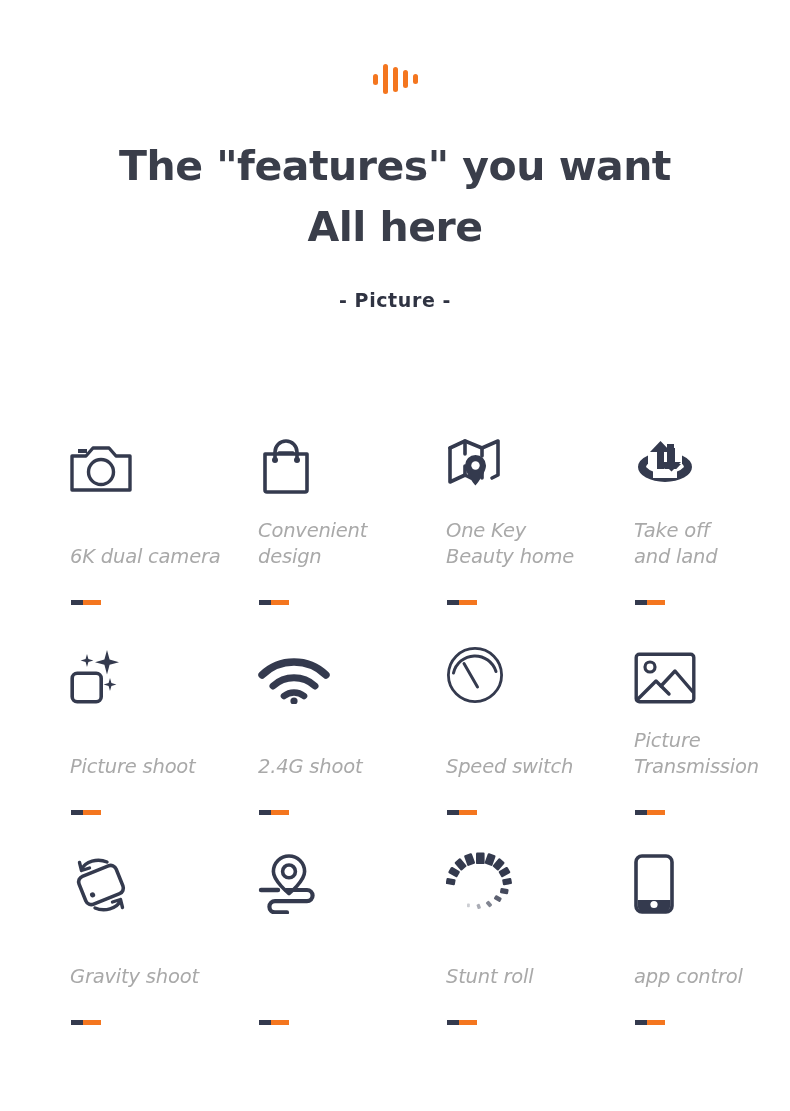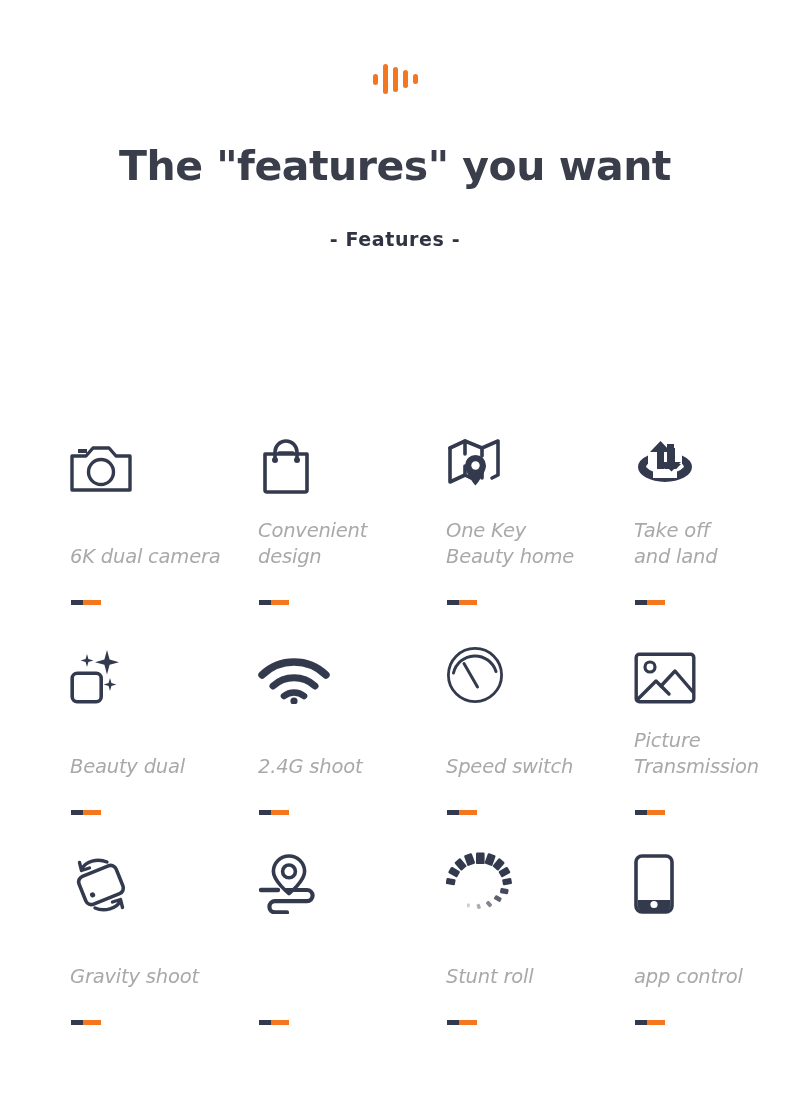--- a/index.html
+++ b/index.html
@@ -134,23 +134,24 @@
     <div class="wave-mark">
       <span class="bar b1"></span>
       <span class="bar b2"></span>
       <span class="bar b3"></span>
       <span class="bar b4"></span>
       <span class="bar b5"></span>
     </div>
 
     <h1 class="hero-title">
       <span>The "features" you want</span>
+      <span class="l2">All here</span>
     </h1>
 
-    <div class="hero-sub">- Features -</div>
+    <div class="hero-sub">- Picture -</div>
   </div>
 
   <div class="features">
 
     <div class="feature">
       <div class="feature-icon">
         <svg width="62" height="52" viewBox="0 0 62 52">
           <g fill="none" stroke="#343a4e" stroke-width="3.4">
             <path d="M2 14 h14 l7-8 h16 l7 8 h14 v34 H2 Z" stroke-linejoin="round"></path>
             <circle cx="31" cy="30" r="12.5"></circle>
@@ -227,21 +228,21 @@
 
     <div class="feature">
       <div class="feature-icon">
         <svg width="58" height="56" viewBox="0 0 58 56">
           <rect x="2.2" y="25.2" width="29" height="28.5" rx="5" fill="none" stroke="#343a4e" stroke-width="3.6"></rect>
           <path d="M37 2 L39.6 11.6 L49 14.2 L39.6 16.8 L37 26.4 L34.4 16.8 L25 14.2 L34.4 11.6 Z" fill="#343a4e"></path>
           <path d="M17 6 L18.4 11.1 L23.4 12.5 L18.4 13.9 L17 19 L15.6 13.9 L10.6 12.5 L15.6 11.1 Z" fill="#343a4e"></path>
           <path d="M40 30 L41.4 35.1 L46.4 36.5 L41.4 37.9 L40 43 L38.6 37.9 L33.6 36.5 L38.6 35.1 Z" fill="#343a4e"></path>
         </svg>
       </div>
-      <div class="feature-label one-line">Beauty dual</div>
+      <div class="feature-label one-line">Picture shoot</div>
       <div class="feature-rule">
         <span class="seg-dark"></span>
         <span class="seg-accent"></span>
       </div>
     </div>
 
     <div class="feature">
       <div class="feature-icon">
         <svg width="72" height="48" viewBox="0 0 72 48">
           <g fill="none" stroke="#343a4e" stroke-linecap="round">

